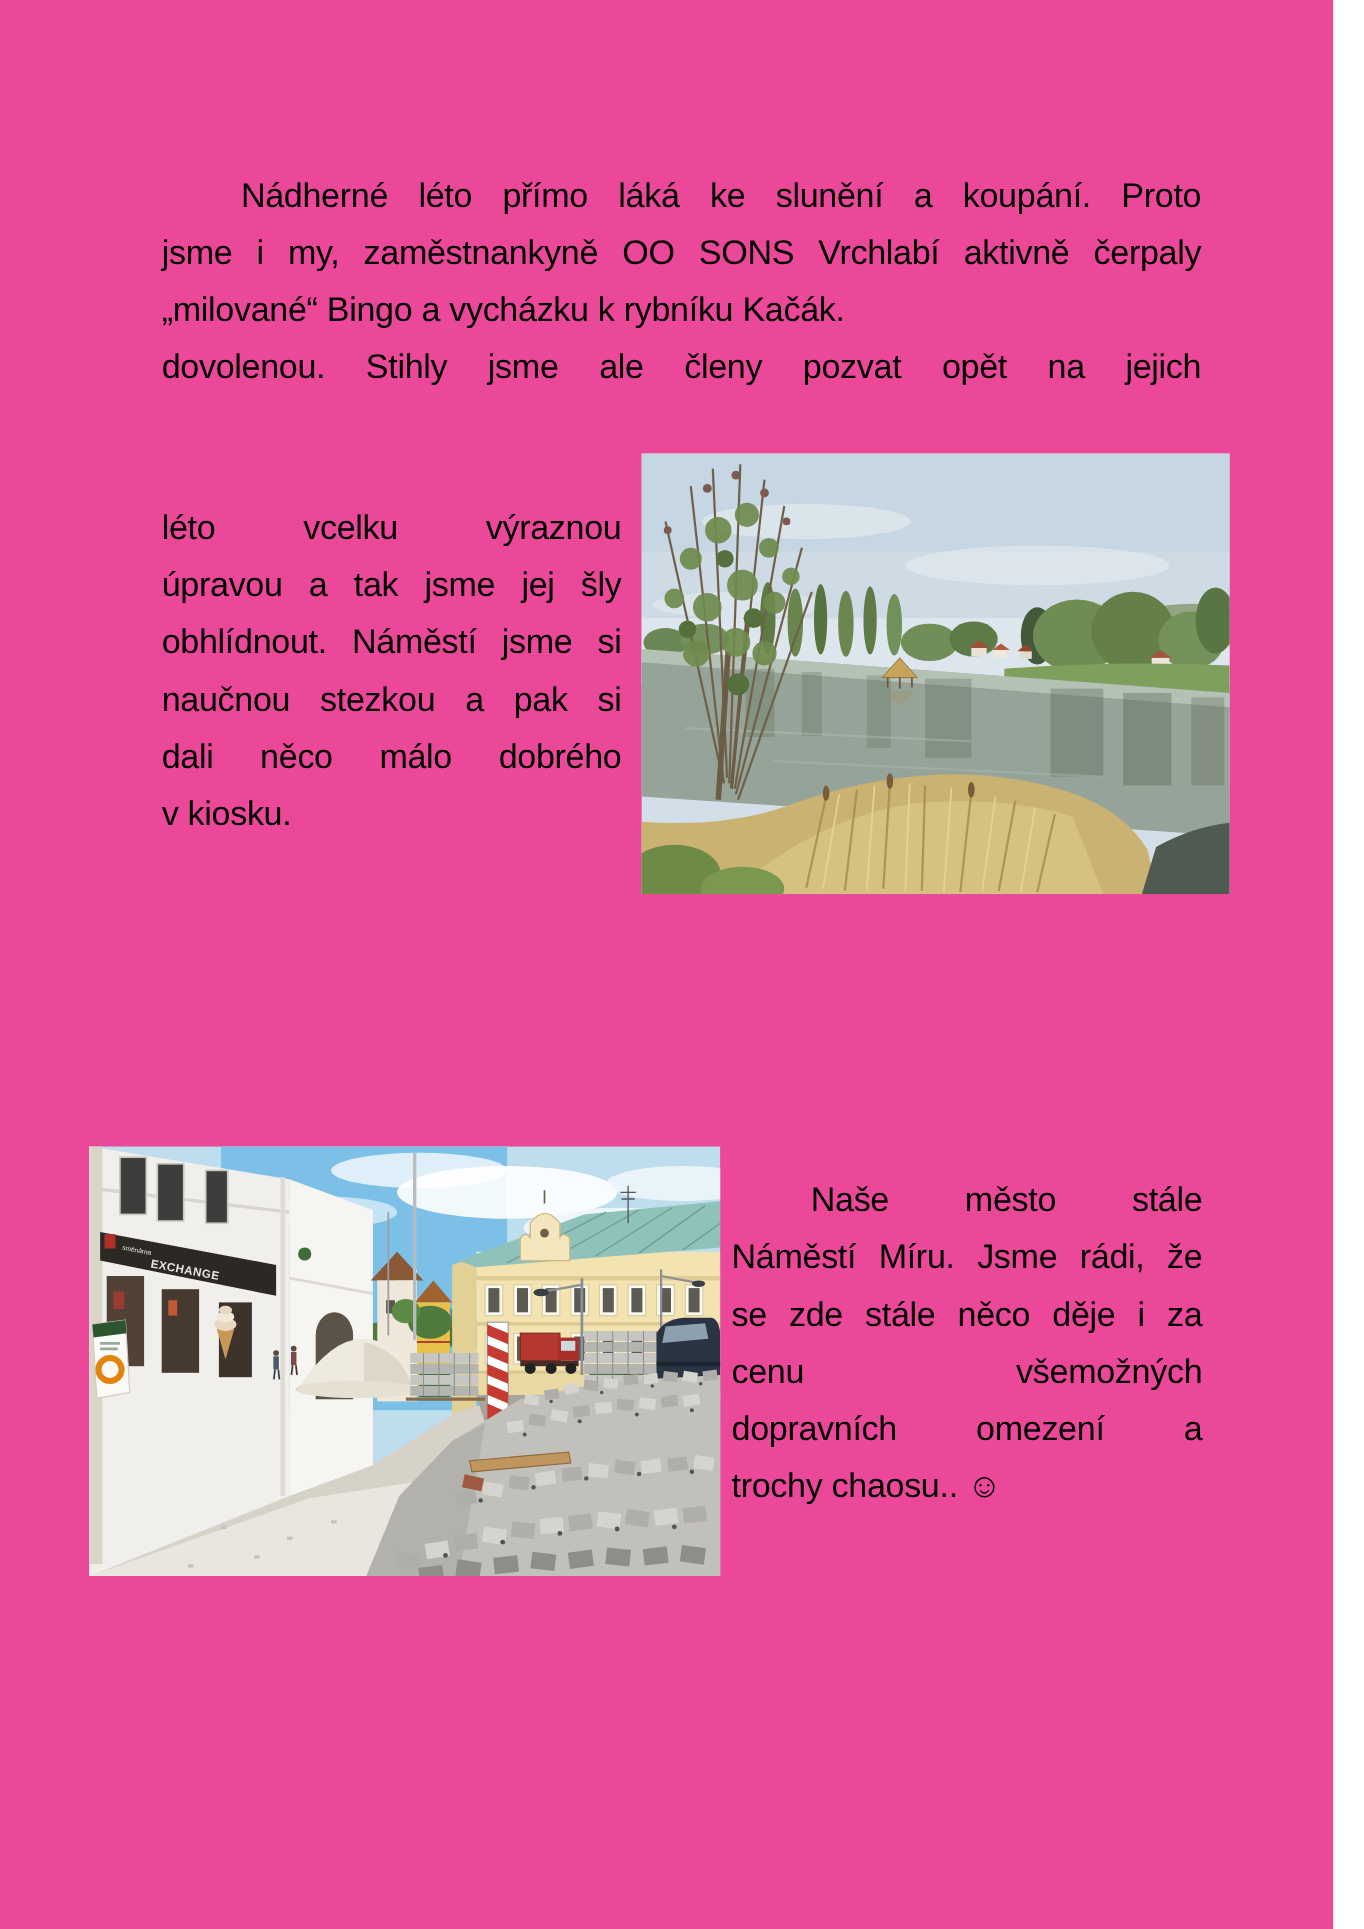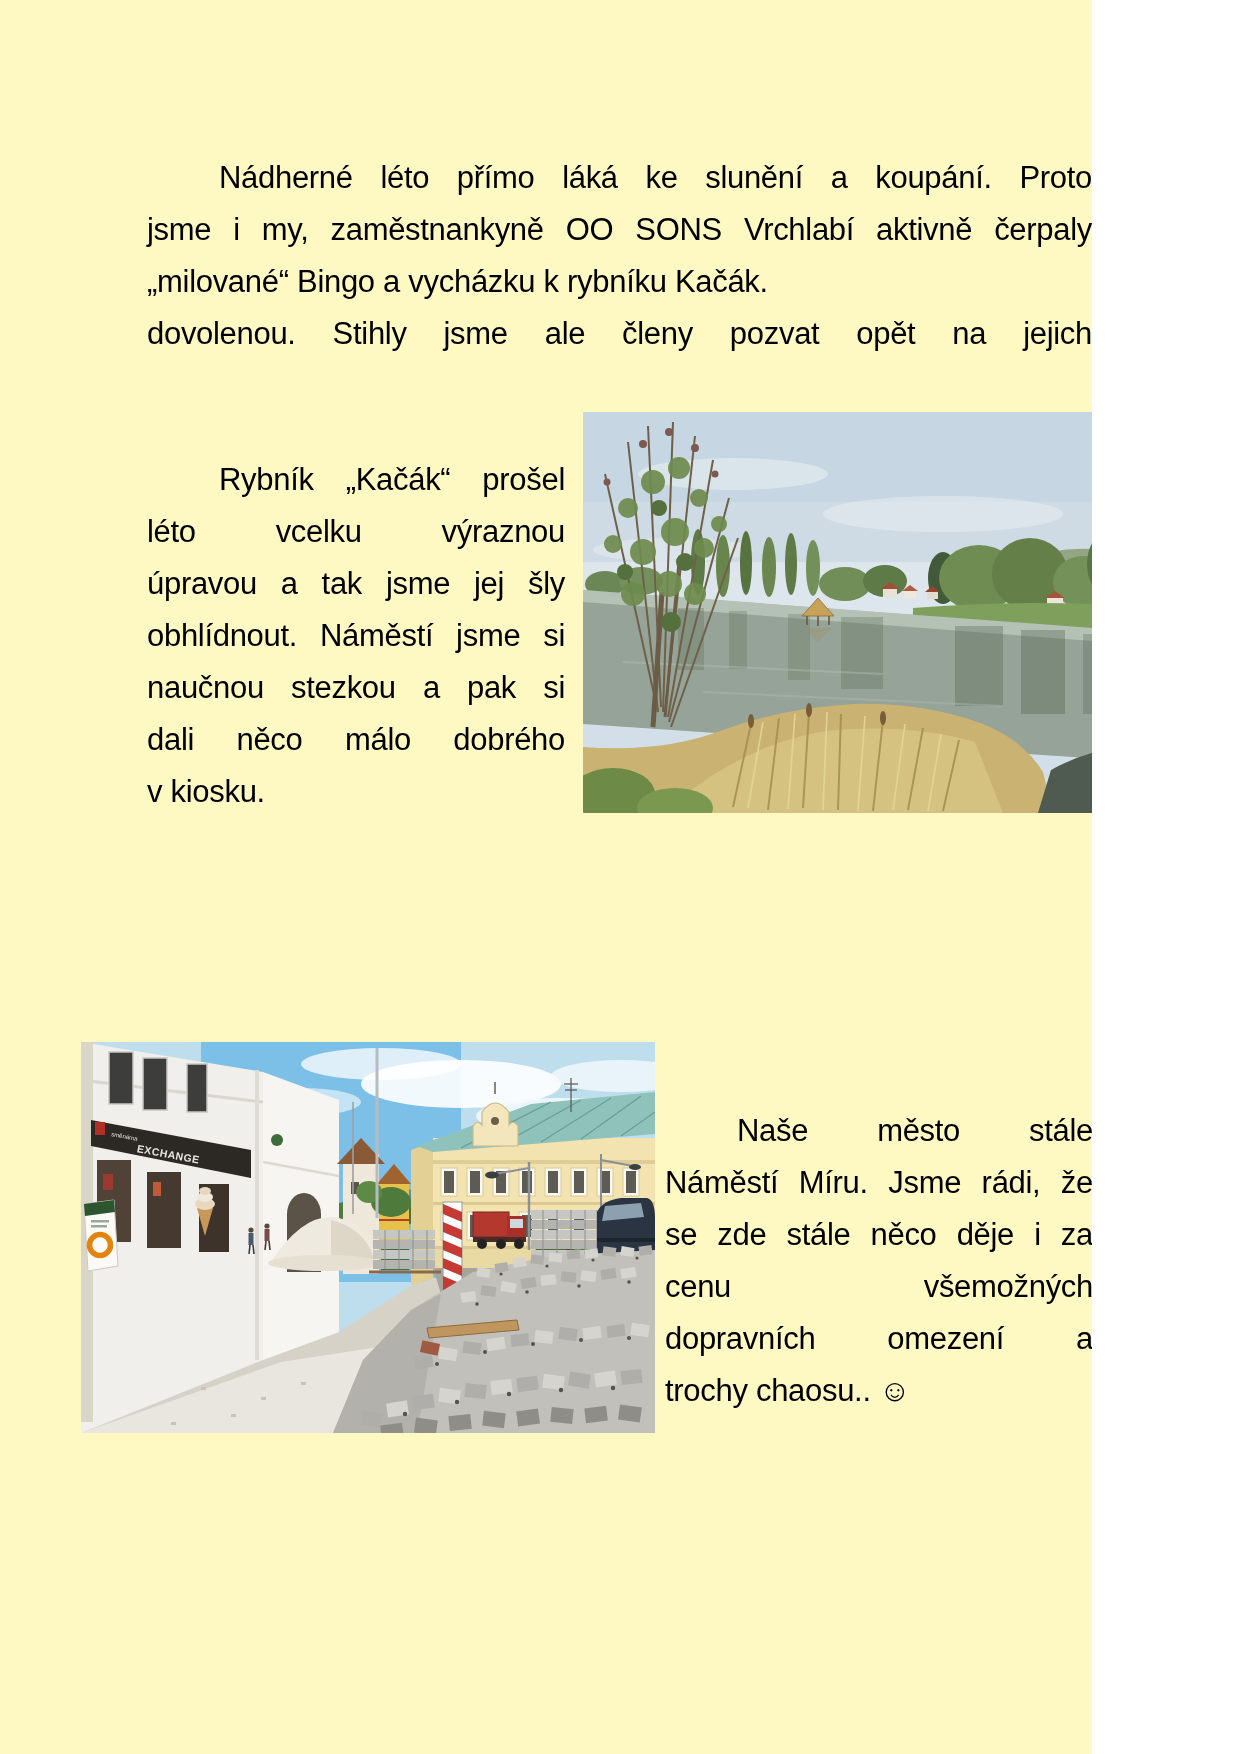--- a/index.html
+++ b/index.html
@@ -1,25 +1,25 @@
 <!DOCTYPE html>
 <html lang="cs"><head>
 <meta charset="utf-8">
 <style>
   html,body { margin:0; padding:0; background:#ffffff; }
   .page {
-    position:relative; width:1092px; height:1754px;
-    background:#fef9c3; color:#000000;
+    position:relative; width:1212px; height:1754px;
+    background:#ec4899; color:#000000;
     font-family:"Liberation Sans", sans-serif;
     overflow:hidden;
   }
   .para { position:absolute; font-size:31px; line-height:52px; letter-spacing:-0.3px; }
   .para-intro { left:147px; top:152px;  width:945px; }
   .para-pond  { left:147px; top:454px;  width:418px; }
-  .para-town  { left:665px; top:1065px; width:428px;margin-top:40px; }
+  .para-town  { left:665px; top:1065px; width:428px; }
   .tline { text-align:justify; text-align-last:justify; }
   .tline.first { text-indent:72px; }
   .tline.last  { text-align-last:left; }
   figure.photo { margin:0; position:absolute; overflow:hidden; }
   .photo-pond   { left:583px; top:412px;  width:535px; height:401px; }
   .photo-street { left:81px;  top:1042px; width:574px; height:391px; }
   figure.photo svg { display:block; width:100%; height:100%; }
 </style>
 </head>
 <body>
@@ -27,21 +27,20 @@
 <div class="page">
 
   <div class="para para-intro">
       <div class="tline first">Nádherné léto přímo láká ke slunění a koupání. Proto</div>
       <div class="tline">jsme i my, zaměstnankyně OO SONS Vrchlabí aktivně čerpaly</div>
       <div class="tline last">„milované“ Bingo a vycházku k rybníku Kačák.</div>
       <div class="tline">dovolenou. Stihly jsme ale členy pozvat opět na jejich</div>
     </div>
 
   <div class="para para-pond">
-      <div class="tline first">Rybník „Kačák“ prošel</div>
       <div class="tline">léto vcelku výraznou</div>
       <div class="tline">úpravou a tak jsme jej šly</div>
       <div class="tline">obhlídnout. Náměstí jsme si</div>
       <div class="tline">naučnou stezkou a pak si</div>
       <div class="tline">dali něco málo dobrého</div>
       <div class="tline last">v kiosku.</div>
     </div>
 
   <figure class="photo photo-pond">
     <svg viewBox="0 0 535 401" preserveAspectRatio="none">

